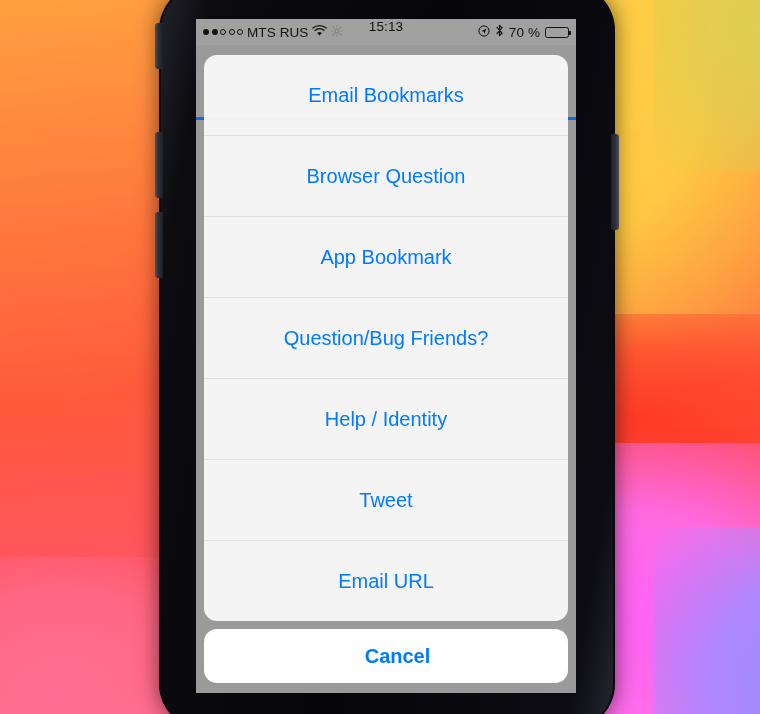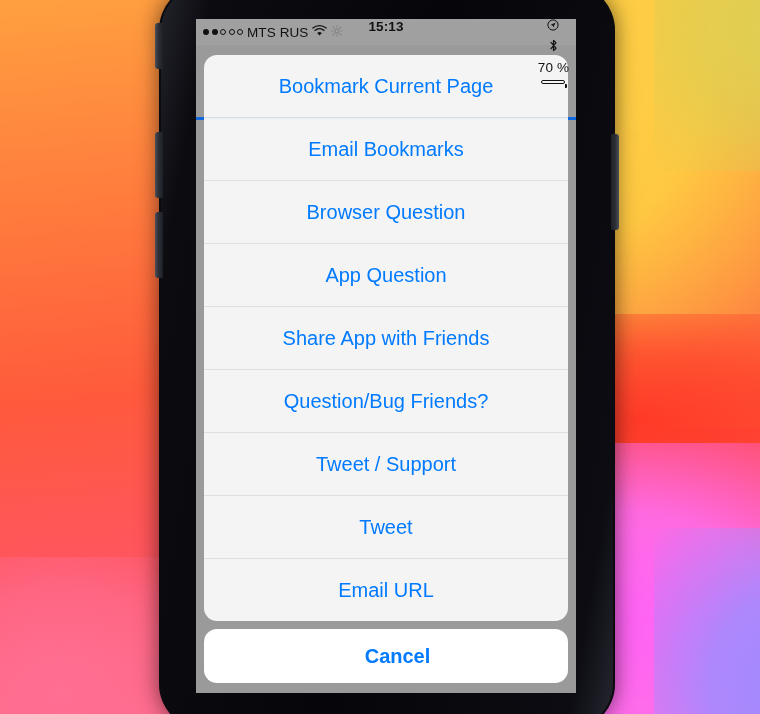--- a/index.html
+++ b/index.html
@@ -129,32 +129,31 @@
     padding: 0 7px;
     font-size: 13.5px;
     color: #111;
     letter-spacing: 0.1px;
   }
   .sb-left { display: flex; align-items: center; gap: 4px; }
   .sb-center {
     position: absolute;
     left: 0; right: 0;
     text-align: center;
-    font-weight: bold;
+    font-weight: normal;
     font-size: 13.5px;
     pointer-events: none;
   }
   .sb-right {
     margin-left: auto;
     display: flex;
     align-items: center;
     gap: 5px;
     position: relative;
     z-index: 2;
-    flex-direction: column;
   }
   .dots { display: flex; gap: 2.5px; align-items: center; }
   .dot {
     width: 6px; height: 6px;
     border-radius: 50%;
     background: #111;
   }
   .dot.empty {
     background: transparent;
     border: 1px solid #111;
@@ -323,27 +322,25 @@
           </span>
         </div>
       </div>
 
       <div id="web-area">
         <div id="progress-line"></div>
       </div>
 
       <div id="action-sheet">
         <div id="sheet-group">
-          <div class="sheet-item">Bookmark Current Page</div>
           <div class="sheet-item">Email Bookmarks</div>
           <div class="sheet-item">Browser Question</div>
-          <div class="sheet-item">App Question</div>
-          <div class="sheet-item">Share App with Friends</div>
+          <div class="sheet-item">App Bookmark</div>
           <div class="sheet-item">Question/Bug Friends?</div>
-          <div class="sheet-item">Tweet / Support</div>
+          <div class="sheet-item">Help / Identity</div>
           <div class="sheet-item">Tweet</div>
           <div class="sheet-item">Email URL</div>
         </div>
         <div id="cancel-button">Cancel</div>
       </div>
 
     </div>
   </div>
 </div>
 

